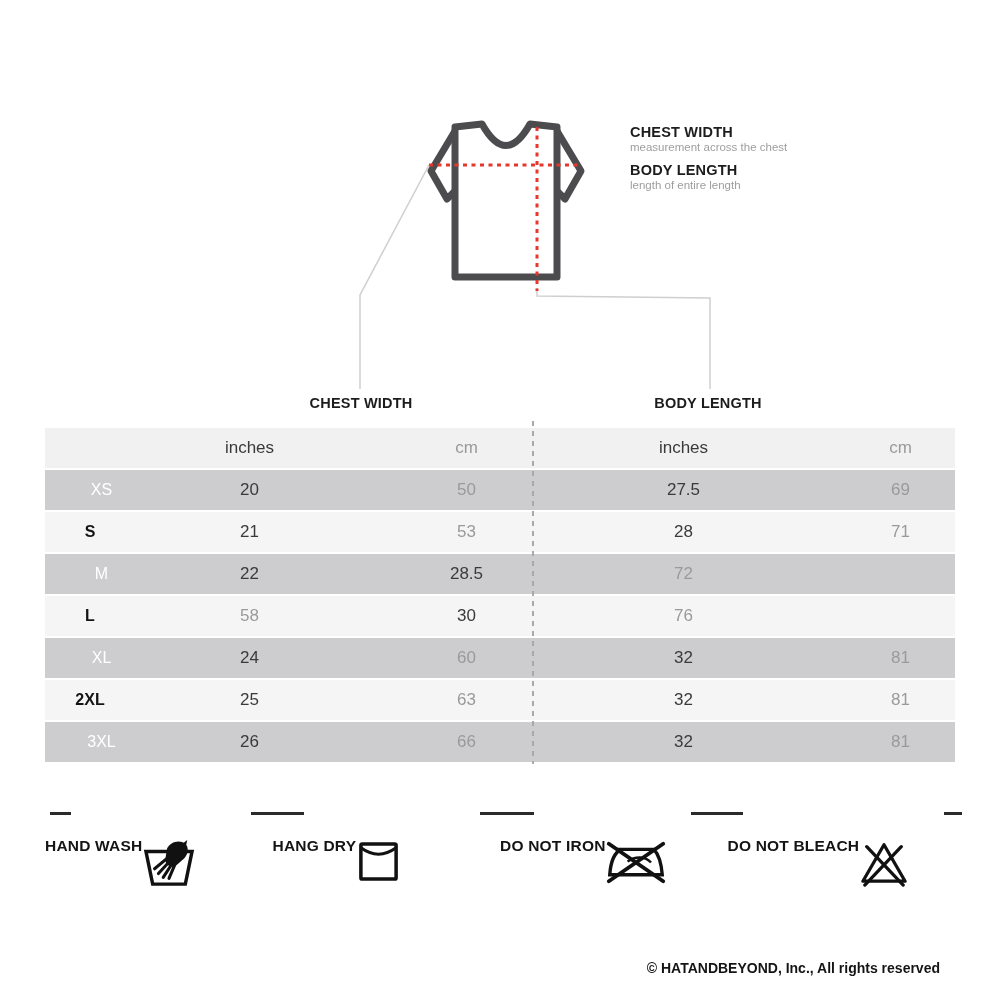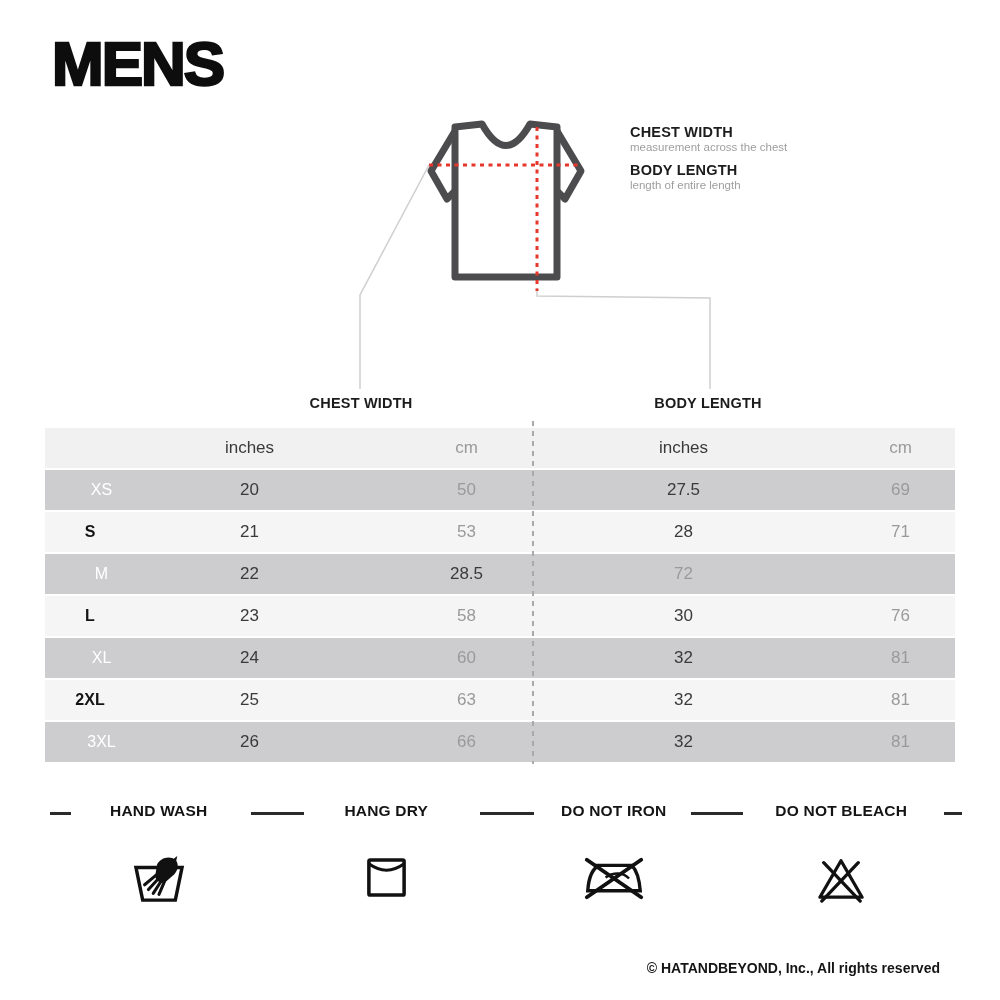--- a/index.html
+++ b/index.html
@@ -36,39 +36,38 @@
   .c.muted{color:#9a9a9a;}
   .c.size{font-size:16px;}
   .t-row.light .c.size{color:#141414;font-weight:700;}
   .t-row.shaded .c.size{color:#ffffff;font-weight:400;padding-left:23px;}
   .vdash{position:absolute;left:487px;top:-7px;width:2px;height:343px;
          background:repeating-linear-gradient(to bottom,#a9a9a9 0 5px,transparent 5px 10px);}
 
   
   .care{position:absolute;left:45px;top:803px;width:910px;}
   .care-grid{display:grid;grid-template-columns:repeat(4,227.5px);}
-  .care-col{display:flex;flex-direction:column;align-items:center;}
+  .care-col{display:flex;align-items:center;}
   .care-label{font-size:15.5px;font-weight:700;color:#141414;letter-spacing:.2px;height:16px;line-height:16px;}
   .care-iconbox{margin-top:36px;height:50px;display:flex;align-items:flex-start;justify-content:center;}
   .care-dash{position:absolute;top:9px;height:3px;background:#2b2b2b;}
   .dash-1{left:5px;width:21px;}
   .dash-2{left:206px;width:53px;}
   .dash-3{left:435px;width:54px;}
   .dash-4{left:646px;width:52px;}
   .dash-5{left:899px;width:18px;}
 
   
   .footer{position:absolute;right:60px;top:960px;font-size:14px;font-weight:700;color:#141414;}
 </style>
 </head>
 <body>
 
 <div class="page">
 
-  <div class="title">MENS</div>
 
   <svg class="diagram" viewBox="0 0 390 290" width="390" height="290">
 
     <g fill="none" stroke="#cfcfd1" stroke-width="1.5">
       <path d="M89,60 L20,190 L20,284"></path>
       <path d="M197,183 L197,191 L370,193 L370,284"></path>
     </g>
 
     <g stroke="#4c4c4e" stroke-width="7" stroke-linejoin="round" stroke-linecap="round">
       <path d="M115,26 L91,66 L107,94 L118,83" fill="#ffffff"></path>
@@ -120,21 +119,20 @@
       <div class="c muted">71</div>
     </div>
         <div class="t-row shaded">
       <div class="c size">M</div>
       <div class="c dark">22</div>
       <div class="c dark">28.5</div>
       <div class="c muted">72</div>
     </div>
         <div class="t-row light">
       <div class="c size">L</div>
-      <div class="c dark">23</div>
       <div class="c muted">58</div>
       <div class="c dark">30</div>
       <div class="c muted">76</div>
     </div>
         <div class="t-row shaded">
       <div class="c size">XL</div>
       <div class="c dark">24</div>
       <div class="c muted">60</div>
       <div class="c dark">32</div>
       <div class="c muted">81</div>

